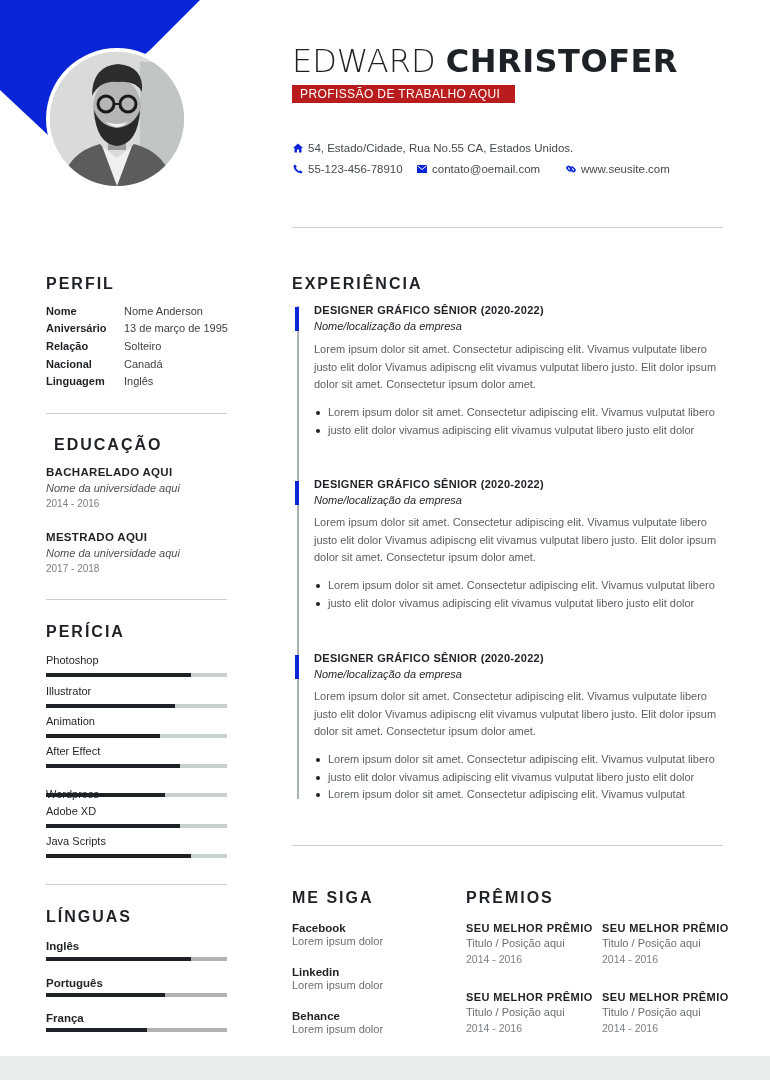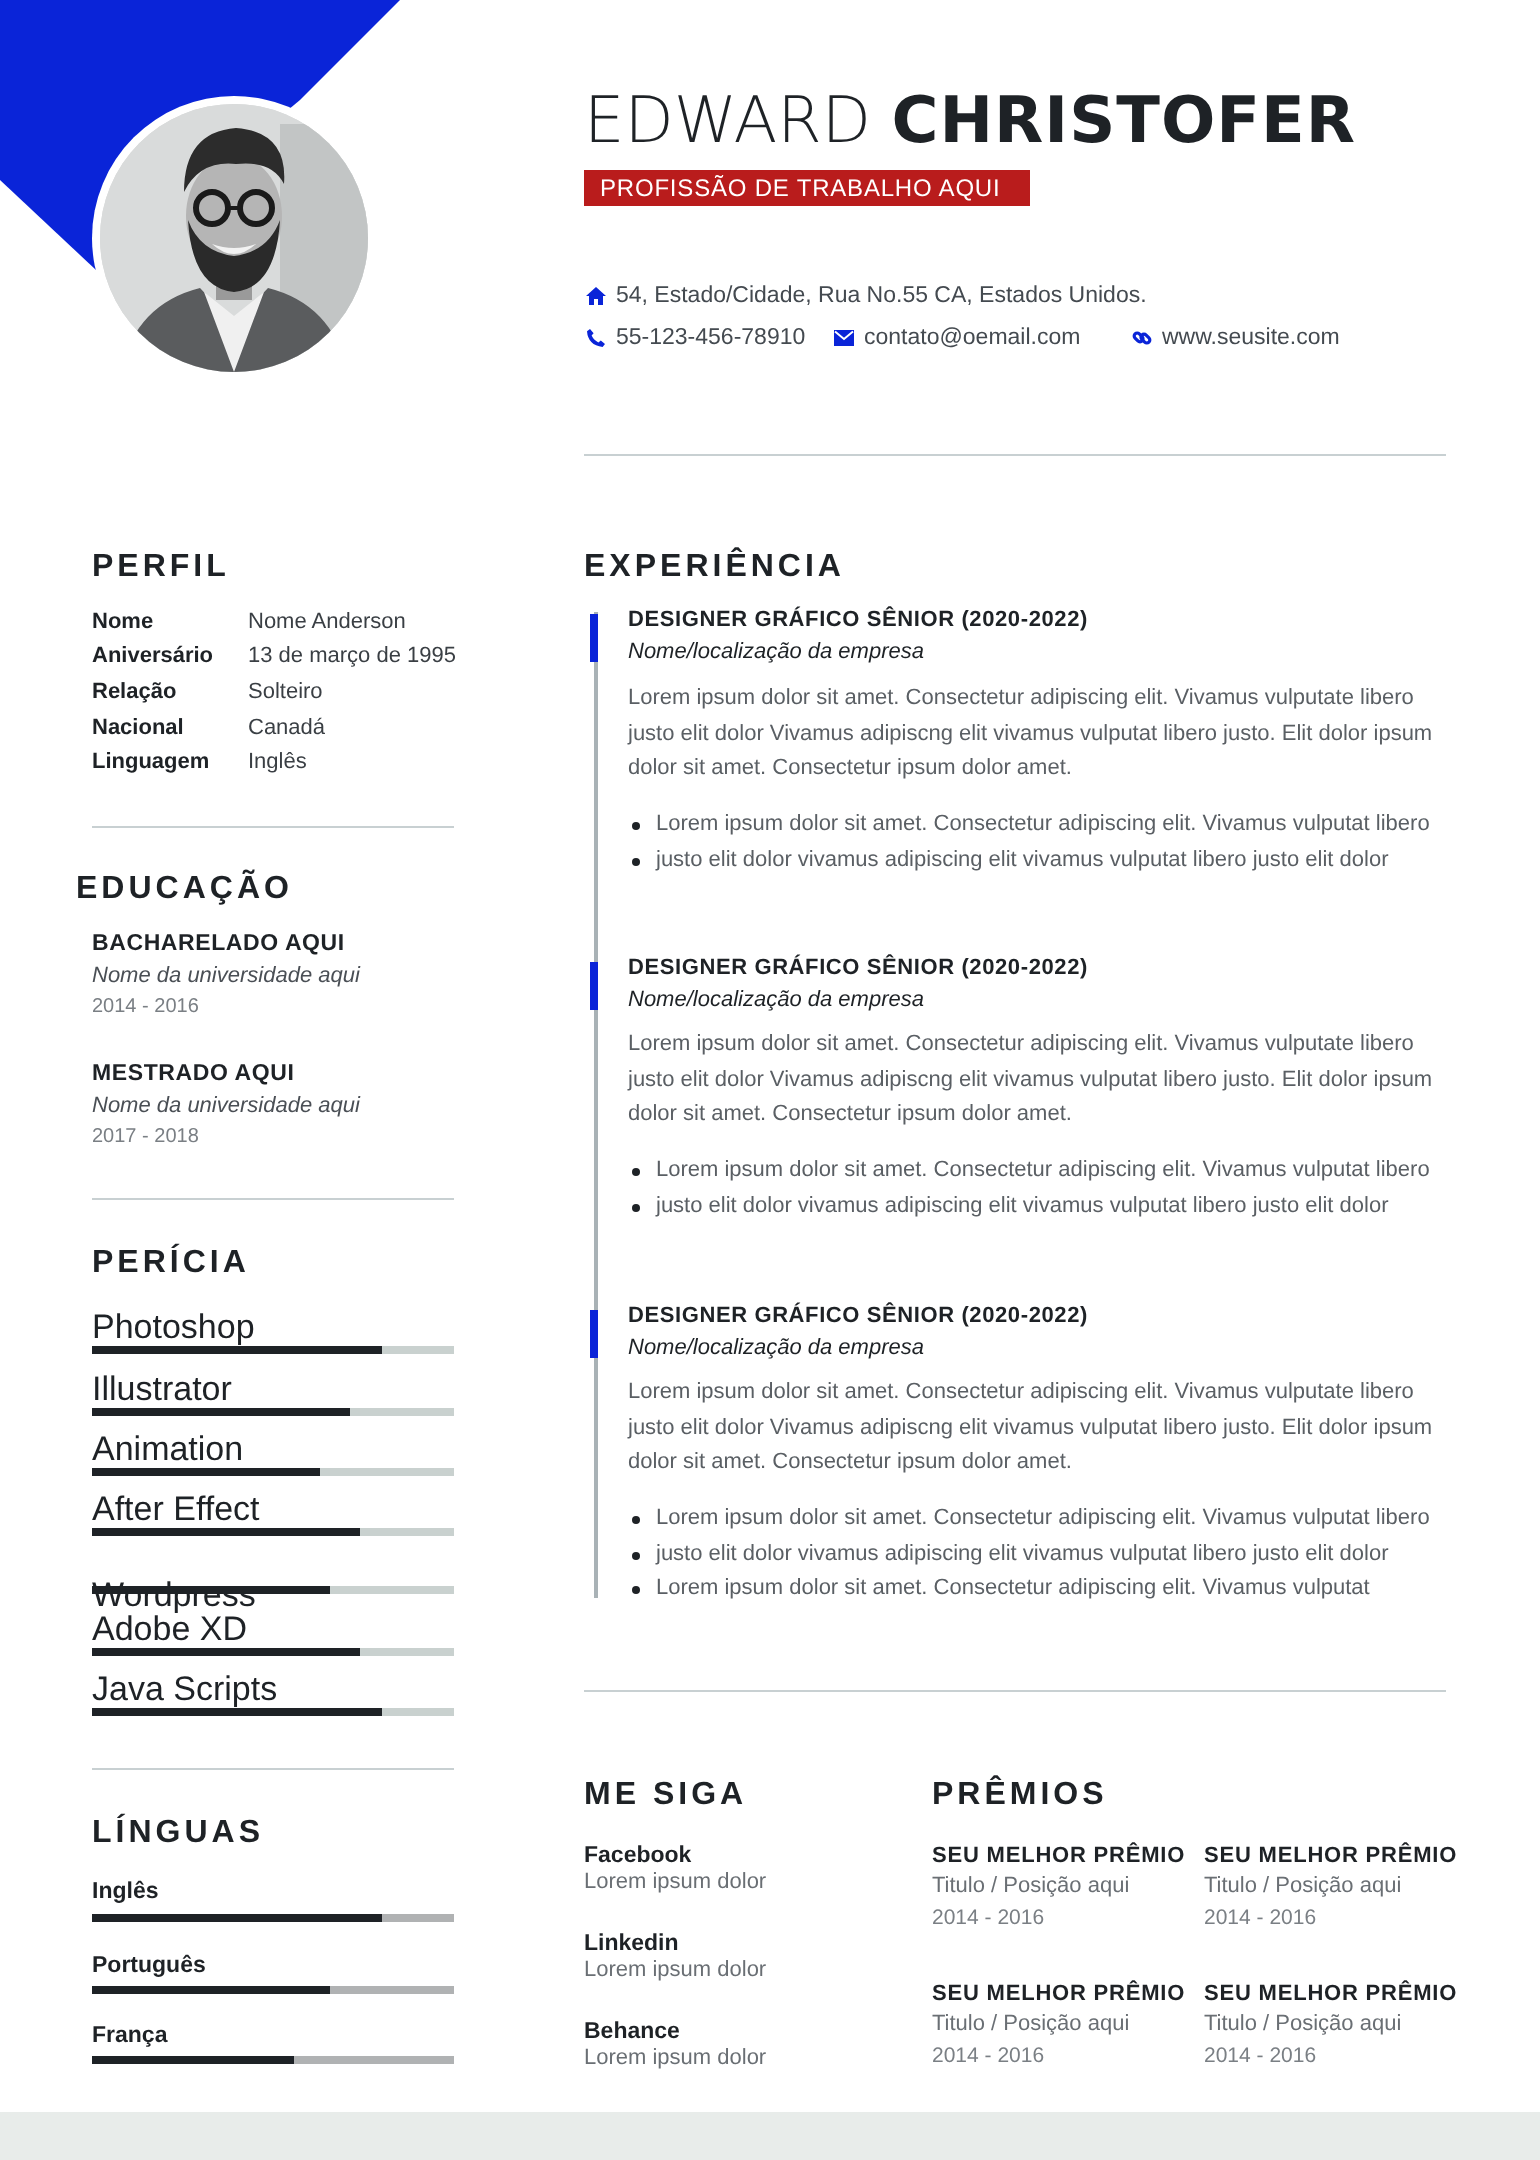--- a/index.html
+++ b/index.html
@@ -24,21 +24,21 @@
     .sec-title { position: absolute; font-size: 16px; font-weight: 700; letter-spacing: 2px; color: #1e2226; }
 
     .profile-row { position: absolute; left: 46px; font-size: 11px; display: flex; }
     .profile-row .k { width: 78px; font-weight: 700; color: #1e2226; }
     .profile-row .v { color: #3a3f44; }
 
     .edu-title { position: absolute; left: 46px; font-size: 11.5px; font-weight: 700; color: #1e2226; letter-spacing: 0.3px; }
     .edu-sub { position: absolute; left: 46px; font-size: 11px; font-style: italic; color: #4a4f55; }
     .edu-year { position: absolute; left: 46px; font-size: 10px; color: #7a7f84; }
 
-    .skill-label { position: absolute; left: 46px; font-size: 17px; color: #1e2226; }
+    .skill-label { position: absolute; left: 46px; font-size: 11px; color: #1e2226; }
     .bar { position: absolute; left: 46px; width: 181px; height: 4px; background: #c9d1cf; }
     .bar .fill { height: 4px; background: #1e2226; }
     .lang-label { position: absolute; left: 46px; font-size: 11.5px; font-weight: 700; color: #1e2226; }
     .lang-bar { position: absolute; left: 46px; width: 181px; height: 4px; background: #b0b2b3; }
     .lang-bar .fill { height: 4px; background: #1e2226; }
 
     .timeline { position: absolute; left: 297px; top: 306px; width: 2px; height: 493px; background: #a9b2b6; }
     .tl-mark { position: absolute; left: 295px; width: 4px; height: 24px; background: #0a24d8; }
     .job-title { position: absolute; left: 314px; font-size: 11px; font-weight: 700; color: #1e2226; letter-spacing: 0.3px; white-space: nowrap; }
     .job-company { position: absolute; left: 314px; font-size: 11px; font-style: italic; color: #1e2226; }
@@ -152,21 +152,21 @@
 <div class="profile-row" style="top:358px;">
   <span class="k">Nacional</span>
   <span class="v">Canadá</span>
 </div>
 <div class="profile-row" style="top:375px;">
   <span class="k">Linguagem</span>
   <span class="v">Inglês</span>
 </div>
 <div class="hr" style="left:46px; top:413px; width:181px;"></div>
 
-<div class="sec-title" style="left:38px; top:436px;">EDUCAÇÃO</div>
+<div class="sec-title" style="left:54px; top:436px;">EDUCAÇÃO</div>
 <div class="edu-title" style="top:466px;">BACHARELADO AQUI</div>
 <div class="edu-sub" style="top:482px;">Nome da universidade aqui</div>
 <div class="edu-year" style="top:498px;">2014 - 2016</div>
 <div class="edu-title" style="top:531px;">MESTRADO AQUI</div>
 <div class="edu-sub" style="top:547px;">Nome da universidade aqui</div>
 <div class="edu-year" style="top:563px;">2017 - 2018</div>
 <div class="hr" style="left:46px; top:599px; width:181px;"></div>
 
 <div class="sec-title" style="left:46px; top:623px;">PERÍCIA</div>
 

